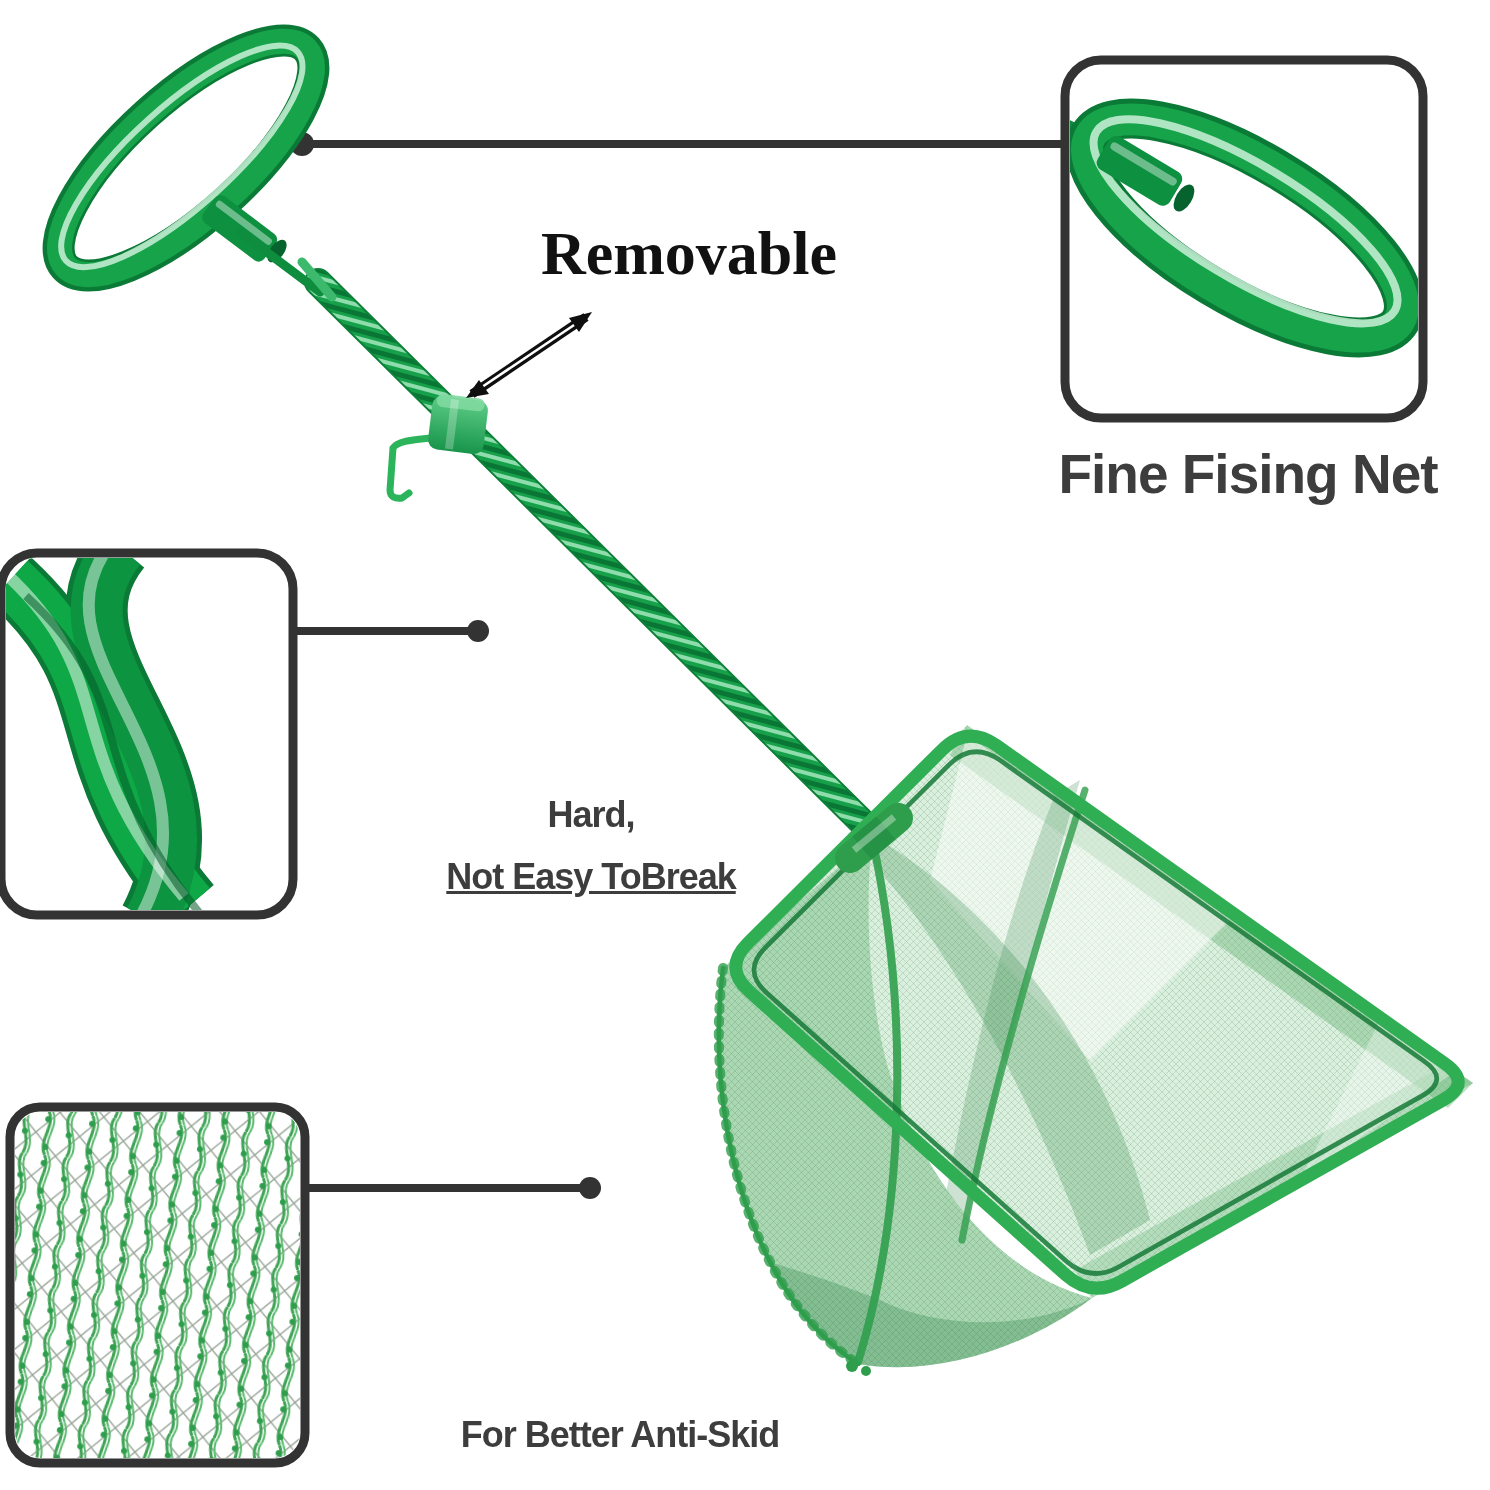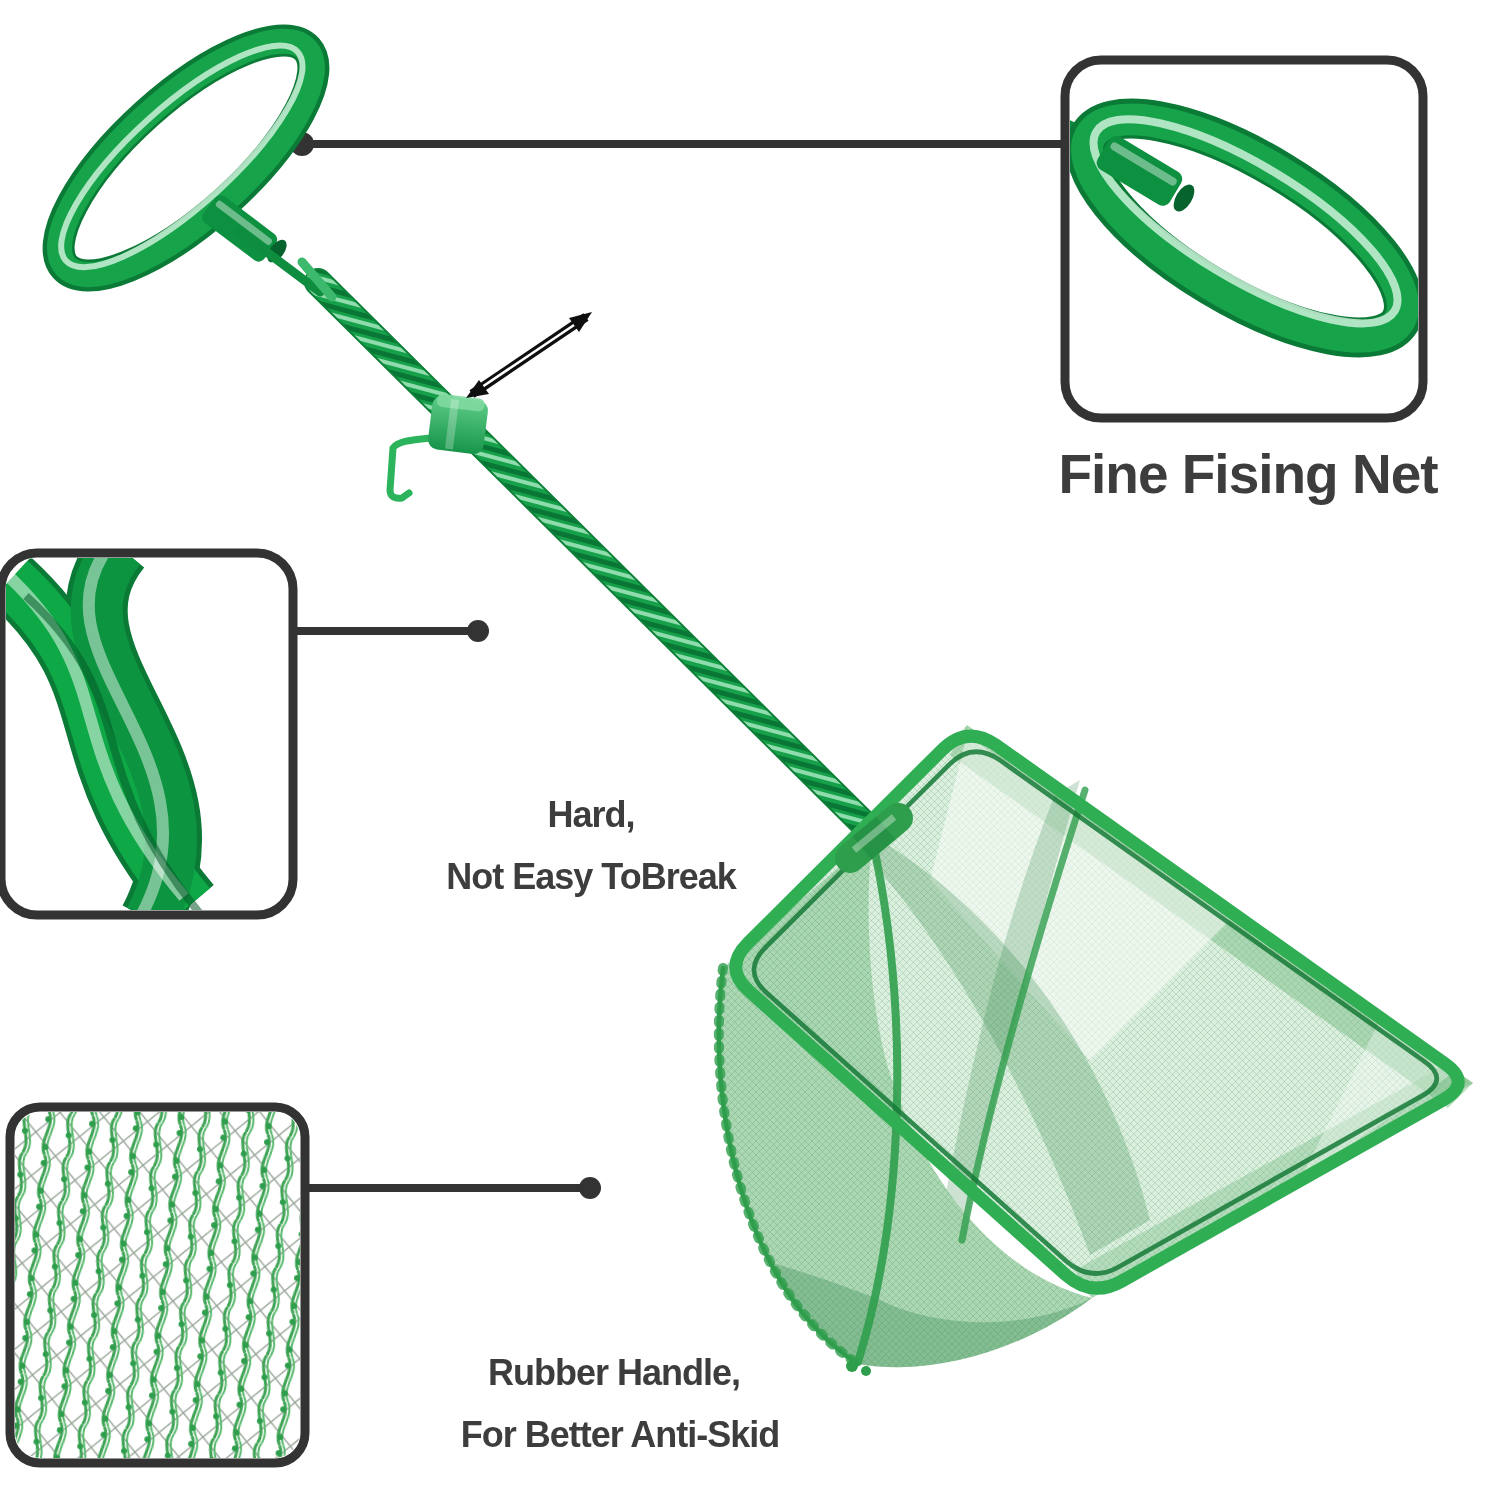--- a/index.html
+++ b/index.html
@@ -184,22 +184,22 @@
 
     <g>
       <rect class="inset-box" x="10" y="1107" width="295" height="356" rx="30"></rect>
       <g clip-path="url(#clipC)">
         <rect x="10" y="1107" width="295" height="356" fill="#ffffff"></rect>
         <rect x="-10" y="1090" width="340" height="400" fill="url(#netpat)"></rect>
       </g>
     </g>
   </svg>
 
+  <div class="serif-title" style="left:689px;top:218px;">Removable</div>
 
   <div class="label tech-lg" style="left:1248px;top:442px;text-align:right;">Fine Fising Net</div>
 
   <div class="label tech-md" style="left:591px;top:794px;">Hard,</div>
-  <div class="label tech-md" style="left:591px;top:856px;">Not Easy ToBreak</div>
-
-  <div class="label tech-md" style="left:614px;top:1352px;">Rubber Handle,</div>
+  <div class="label tech-md" style="left:591px;top:856px;text-decoration:underline;">Not Easy ToBreak</div>
+
   <div class="label tech-md" style="left:620px;top:1414px;">For Better Anti-Skid</div>
 
 </div>
 
 </body></html>

